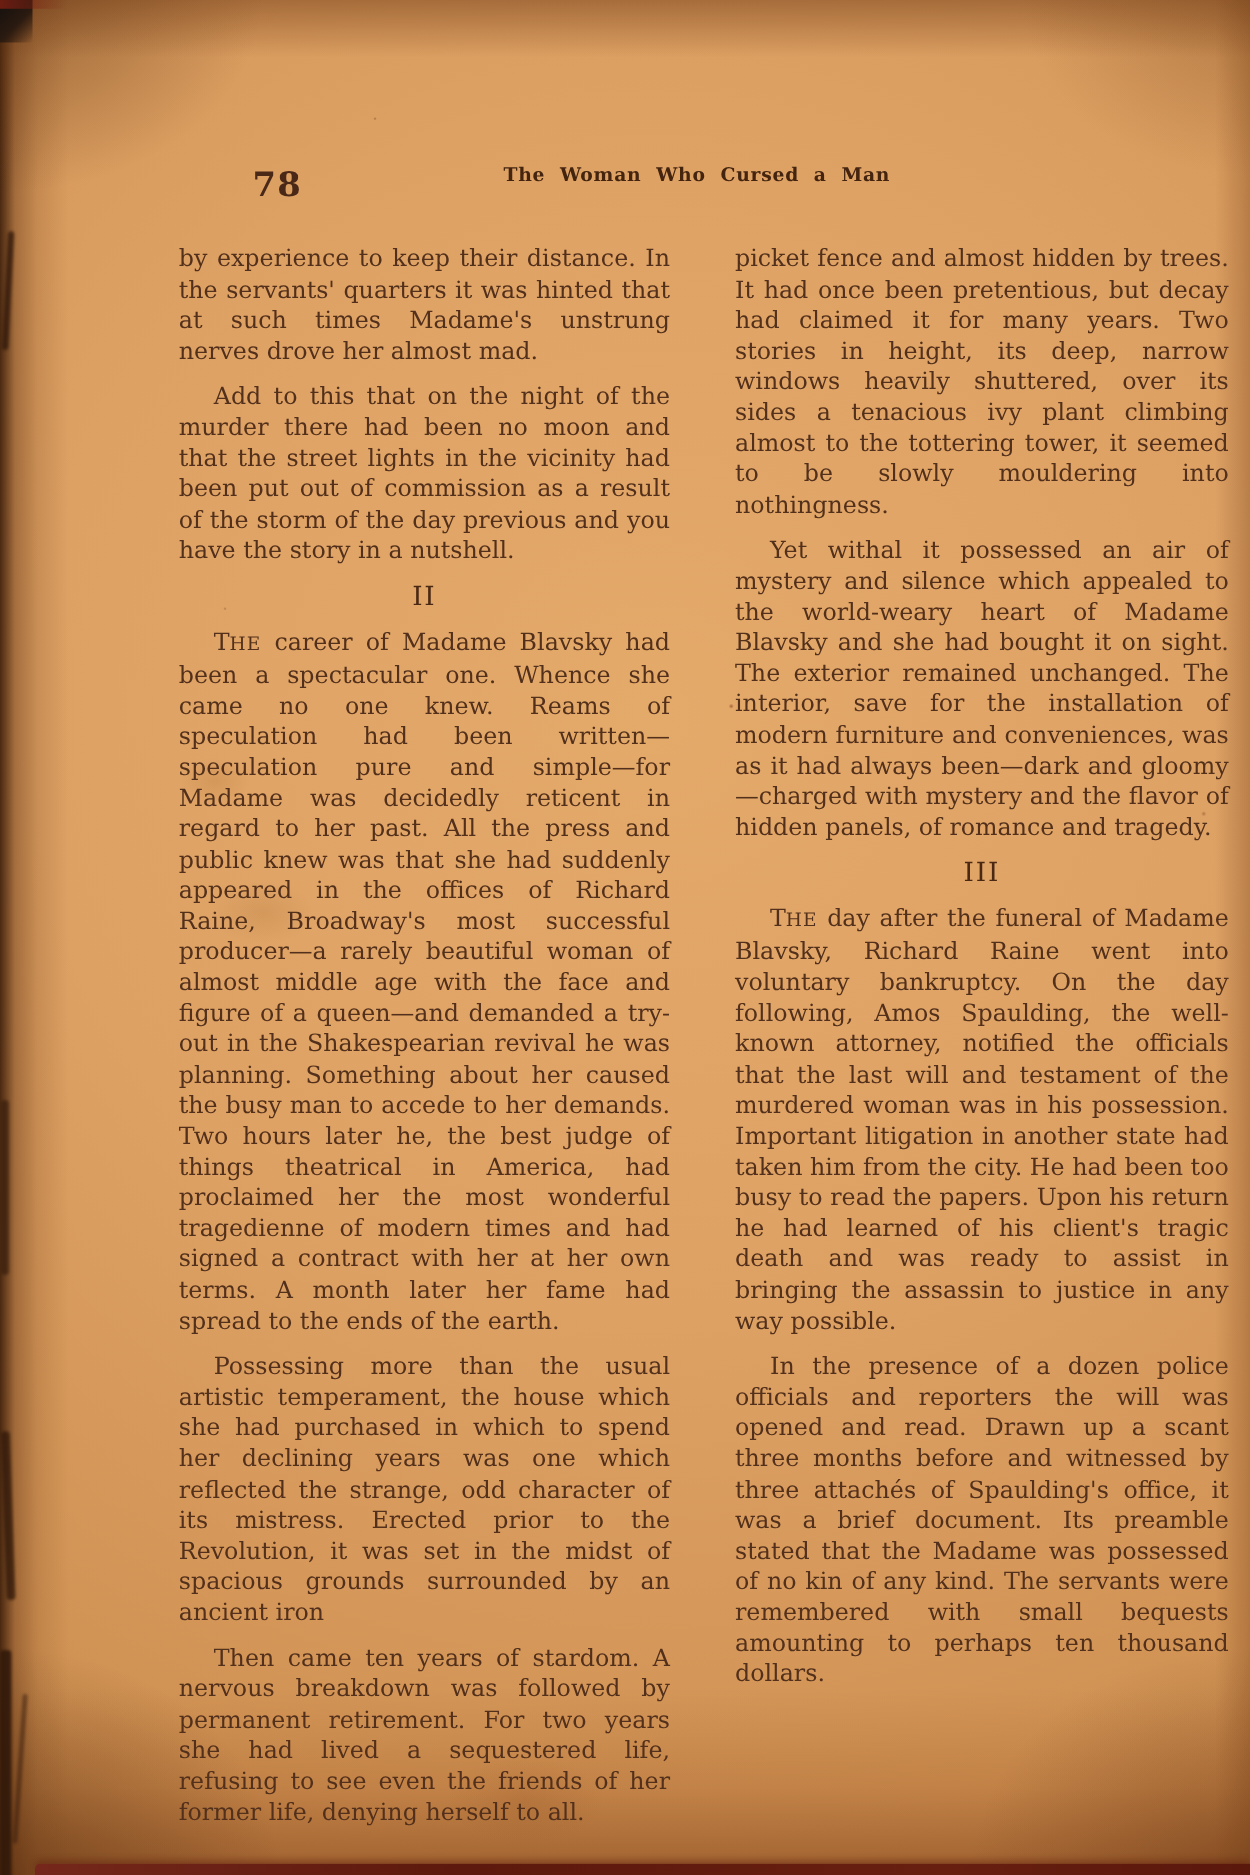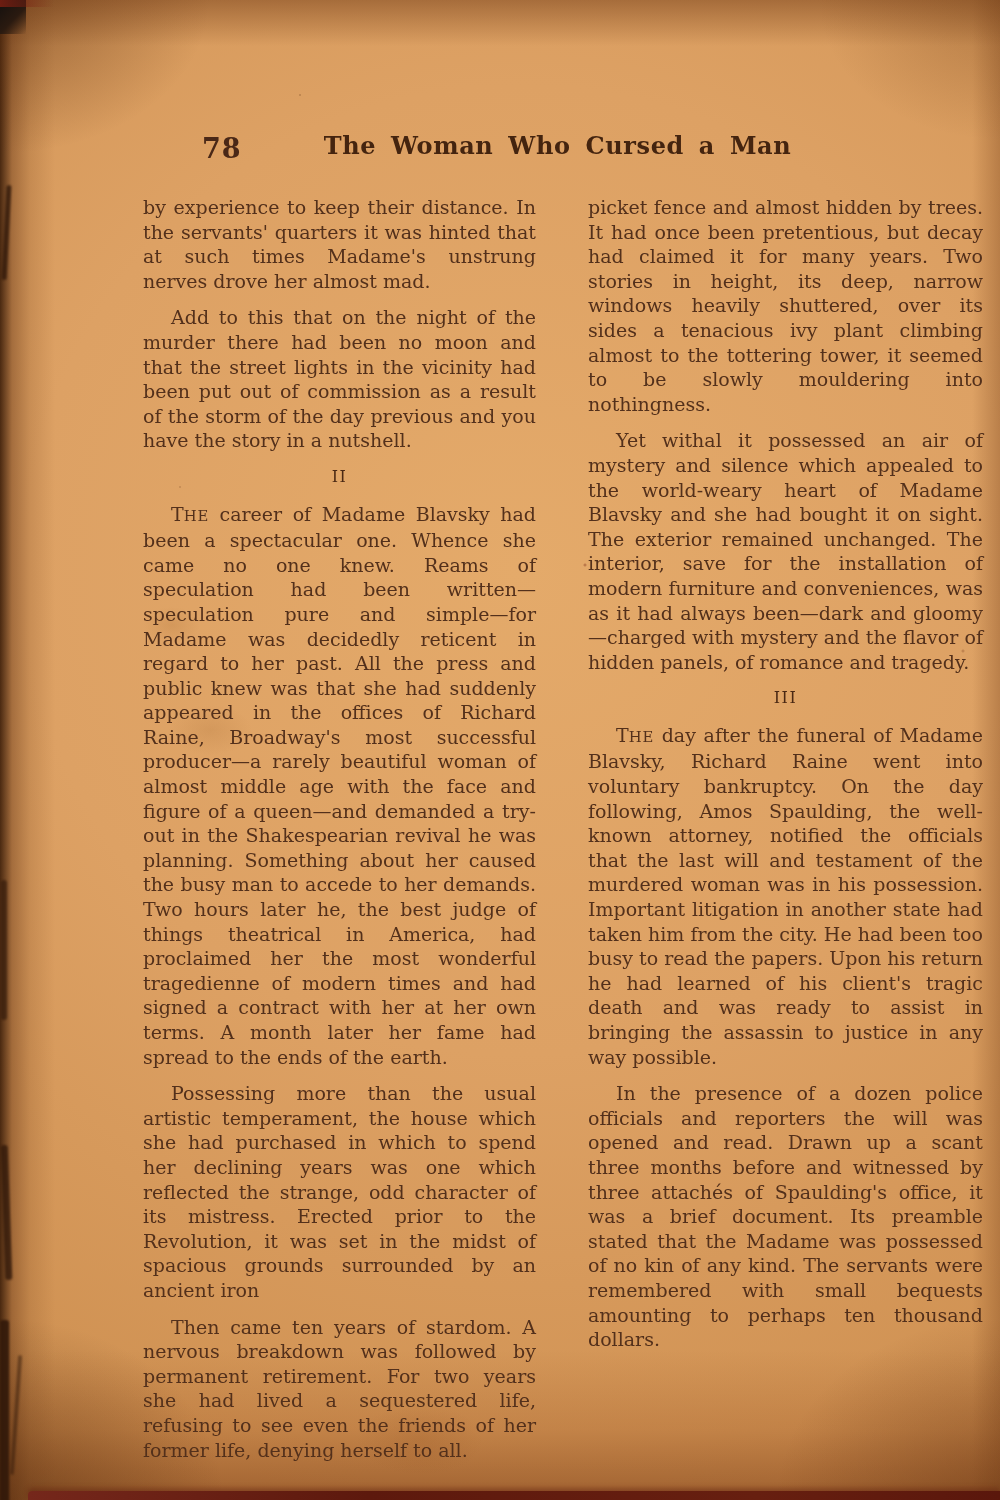--- a/index.html
+++ b/index.html
@@ -40,37 +40,37 @@
   }
 
   
   .header { position: absolute; left: 130px; right: 15px; top: 131px; height: 34px; }
   .page-number {
     position: absolute; left: 24px; top: 2px;
     font-size: 27px; font-weight: bold; color: #4a2817; letter-spacing: 1px; margin-left: 48px;
   }
   .running-title {
     position: absolute; left: 0; right: 0; top: 0; text-align: center;
-    font-size: 24px; font-weight: bold; color: #44240f;
+    font-size: 15px; font-weight: bold; color: #44240f;
     word-spacing: 6px; letter-spacing: 0.6px;
   }
 
   
   .column {
     position: absolute; top: 183px;
     color: #53301b;
     font-size: 19px; line-height: 24.6px;
     text-align: justify;
   }
   .column-left  { left: 131px; width: 417px; }
   .column-right { left: 576px; width: 419px; }
   .body-para { margin: 12px; }
   .body-para.indent { text-indent: 28px; }
   .section-heading {
-    text-align: center; font-size: 16px; color: #4a2813;
+    text-align: center; font-size: 21px; color: #4a2813;
     letter-spacing: 1.5px; margin: 11px 0 12px;
   }
   .lead-sc { font-size: 0.78em; letter-spacing: 0.8px; }
 
   
   .spine-mark { position: absolute; background: #32190a; filter: blur(1.2px); border-radius: 3px; opacity: 0.8; }
   .mark-1 { left: 4px;  top: 185px;  width: 5px; height: 95px;  transform: rotate(3deg); }
   .mark-2 { left: 1px;  top: 880px;  width: 6px; height: 140px; opacity: 0.65; }
   .mark-3 { left: 3px;  top: 1145px; width: 7px; height: 135px; transform: rotate(-2deg); }
   .mark-4 { left: 0px;  top: 1320px; width: 9px; height: 185px; opacity: 0.9; }

